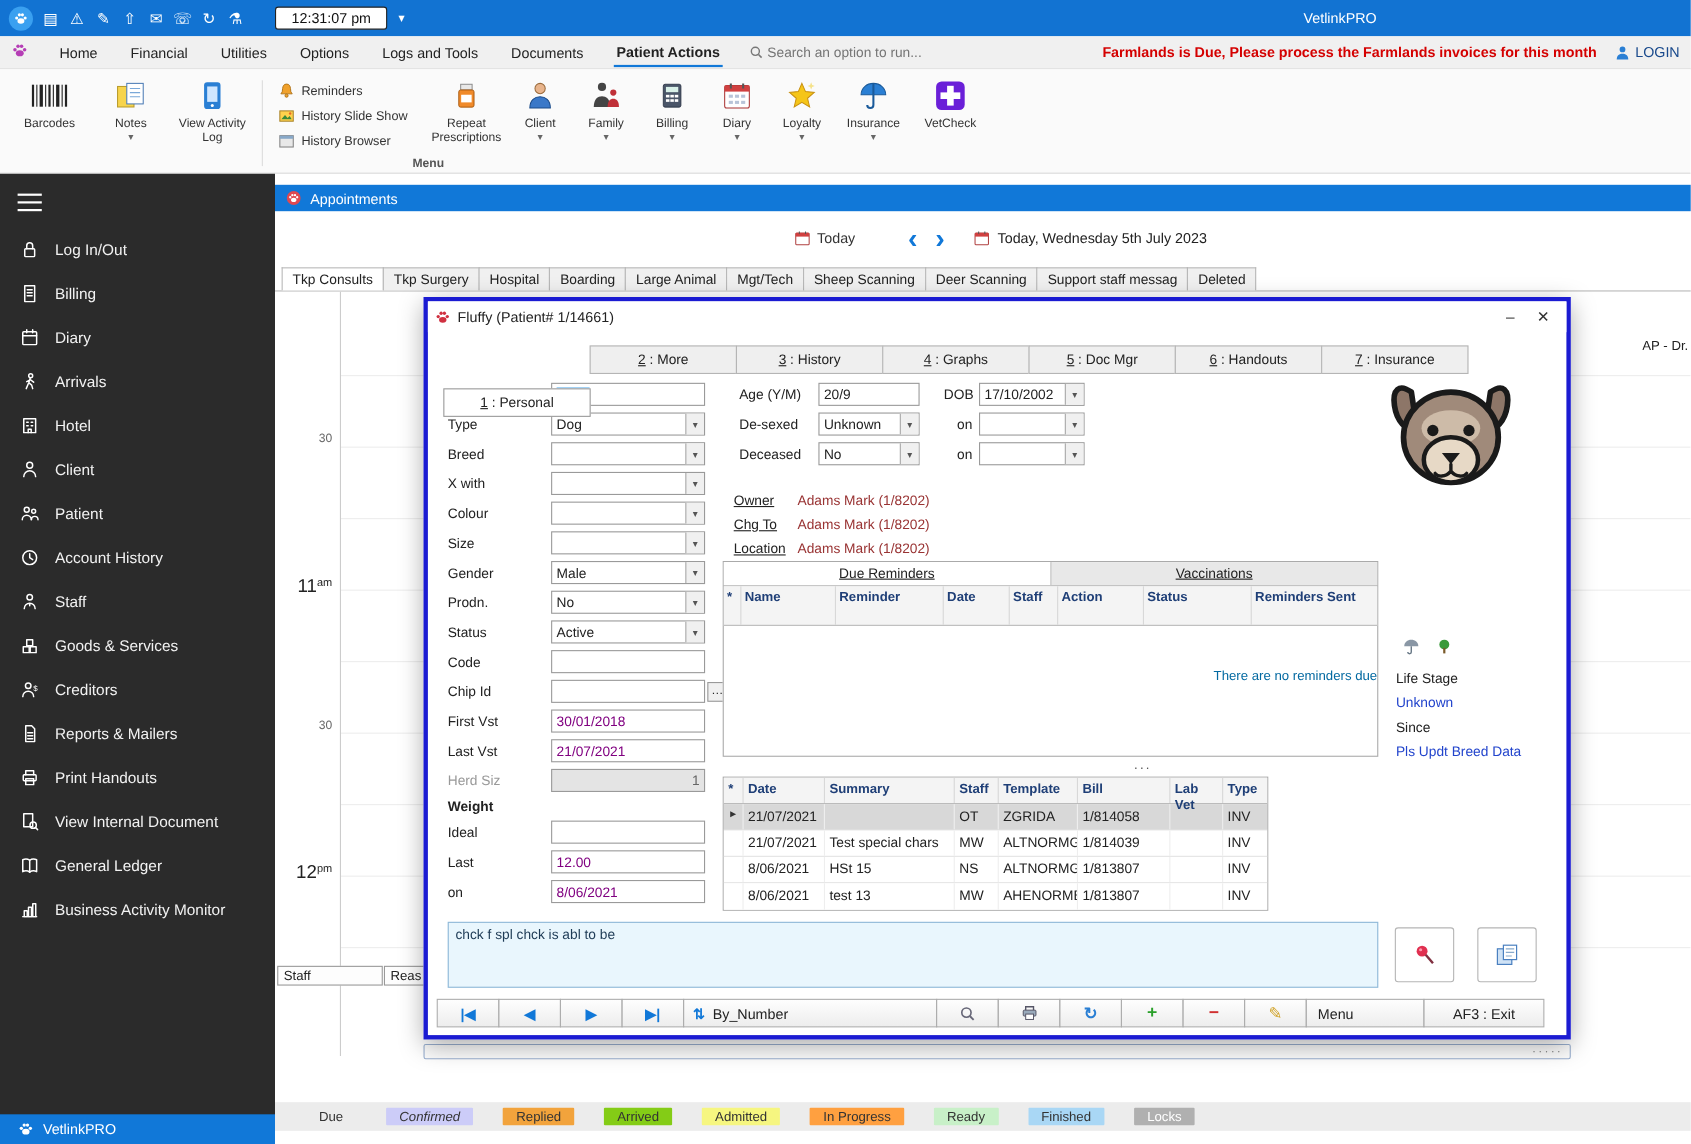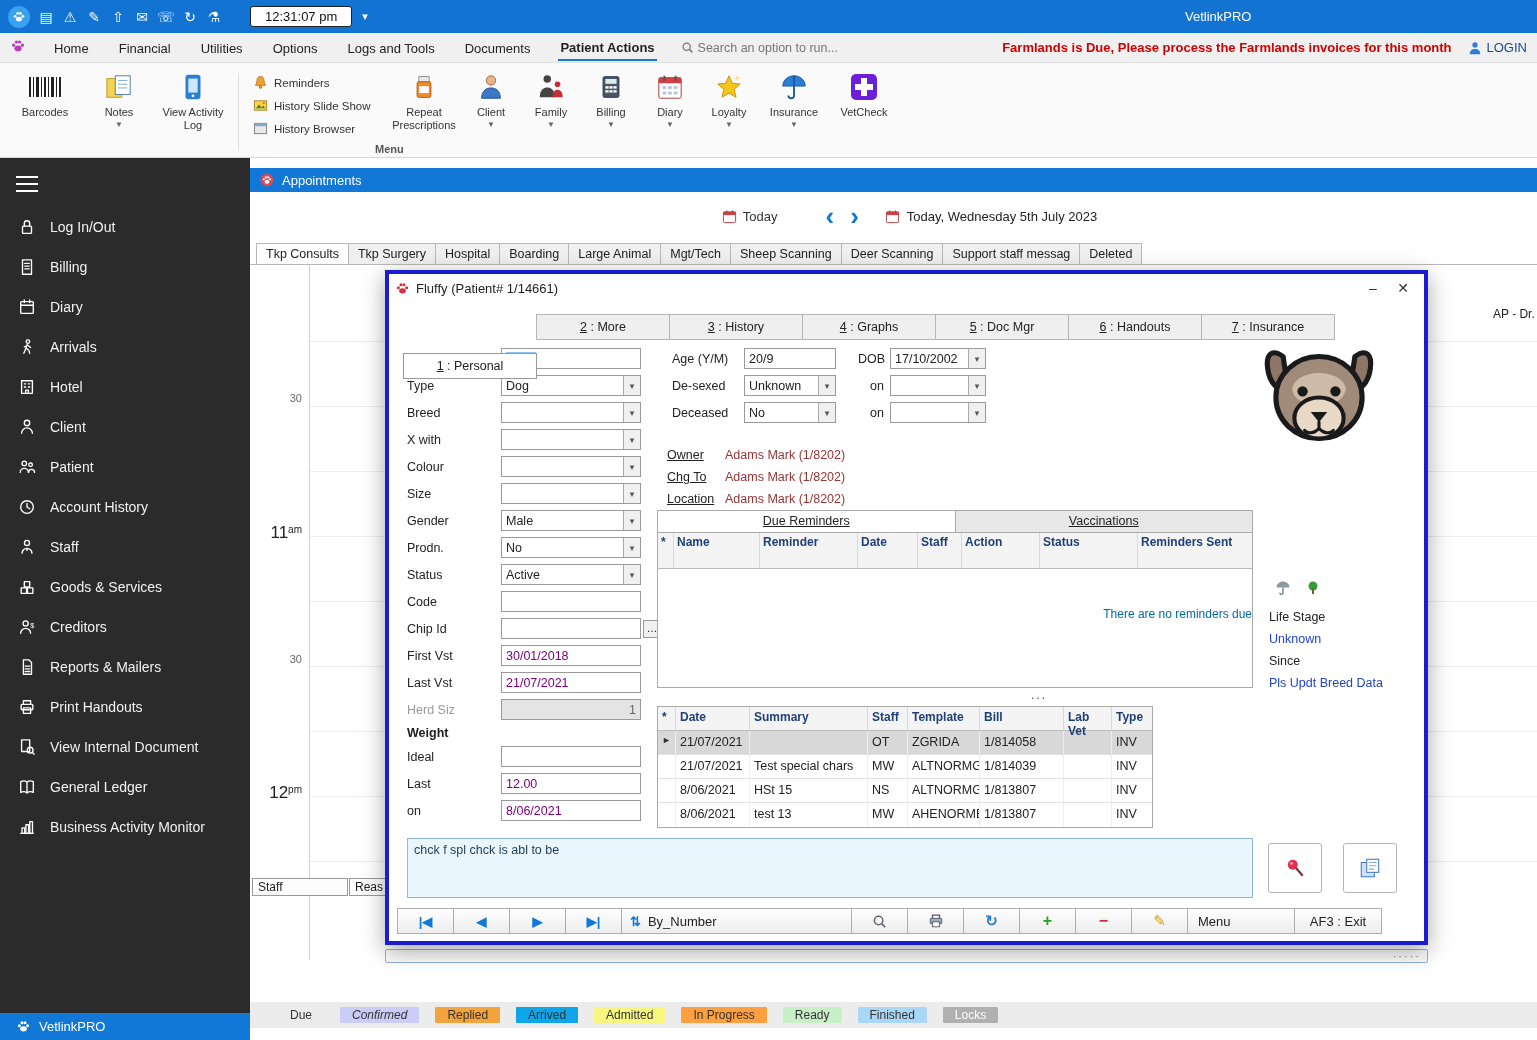--- a/index.html
+++ b/index.html
@@ -50,21 +50,21 @@
   .appt-date { display:flex; align-items:center; gap:7px; font-size:13px; color:#222; }
   .tabstrip { display:flex; padding-left:6px; border-bottom:1px solid #b8b8b8; align-items:flex-end; }
   .atab { border:1px solid #b8b8b8; border-bottom:none; background:#f0f0f0; padding:3px 9px; font-size:12.5px; color:#222; margin-right:-1px; cursor:pointer; }
   .atab.active { background:#fff; }
   .gridline { position:absolute; left:60px; right:0; height:1px; background:#ededed; }
   .tlabel { position:absolute; width:52px; text-align:right; color:#444; }
   .tlabel .big { font-size:17px; color:#222; }
   .tlabel .sup { font-size:10px; vertical-align:super; color:#222; }
   .tlabel .small30 { font-size:11px; color:#666; }
   .staffcell { position:absolute; border:1px solid #999; background:#fdfdfd; font-size:12px; padding:1px 5px; height:18px; }
-  .legend { background:#ececec; display:flex; align-items:center; gap:16px; padding-left:28px; }
+  .legend { background:#ececec; display:flex; align-items:center; gap:27px; padding-left:28px; }
   .lg-badge { padding:1px 12px; font-size:12px; border-radius:1px; }
 
   
   .dialog { border:4px solid var(--dialog-border,#1b1bd2); background:#fff; z-index:10; box-shadow:0 6px 22px rgba(0,0,0,.35); }
   .dlg-titlebar { height:28px; display:flex; align-items:center; padding:0 6px; background:#fff; }
   .dlg-title { font-size:13px; color:#222; margin-left:6px; }
   .dlg-winbtn { width:30px; text-align:center; color:#333; font-size:14px; cursor:pointer; }
   .dlg-tabs { position:absolute; left:14px; top:40px; display:flex; }
   .dtab { width:134px; height:26px; line-height:24px; text-align:center; font-size:12.5px; border:1px solid #b5b5b5; background:#efefef; margin-right:-1px; cursor:pointer; }
   .dtab.active { background:#fff; border-color:#999; position:relative; z-index:2;margin-top:39px; }
@@ -562,21 +562,21 @@
     <div class="tlabel" style="top:386px"><span class="small30">30</span></div>
     <div class="tlabel" style="top:518px"><span class="big">12</span><span class="sup">pm</span></div>
     <div style="position:absolute;right:2px;top:42px;width:42px;overflow:hidden;white-space:nowrap;font-size:12px;color:#222">AP - Dr.</div>
     <div class="staffcell" style="left:2px;top:613px;width:96px">Staff</div>
     <div class="staffcell" style="left:99px;top:613px;width:40px">Reas</div>
   </div>
   <div class="abs legend" style="left:0;bottom:12px;width:1287px;height:26px">
     <span class="lg-badge" style="background: transparent; color: rgb(51, 51, 51);">Due</span>
     <span class="lg-badge" style="background: rgb(204, 204, 248); color: rgb(51, 51, 51); font-style: italic;">Confirmed</span>
     <span class="lg-badge" style="background: rgb(242, 163, 60); color: rgb(51, 51, 51);">Replied</span>
-    <span class="lg-badge" style="background: #0ea5e9; color: rgb(51, 51, 51);">Arrived</span>
+    <span class="lg-badge" style="background: #84cc16; color: rgb(51, 51, 51);">Arrived</span>
     <span class="lg-badge" style="background: rgb(246, 246, 128); color: rgb(51, 51, 51);">Admitted</span>
     <span class="lg-badge" style="background: rgb(255, 160, 64); color: rgb(51, 51, 51);">In Progress</span>
     <span class="lg-badge" style="background: rgb(200, 240, 200); color: rgb(51, 51, 51);">Ready</span>
     <span class="lg-badge" style="background: rgb(169, 215, 245); color: rgb(51, 51, 51);">Finished</span>
     <span class="lg-badge" style="background: rgb(176, 176, 176); color: rgb(255, 255, 255);">Locks</span>
   </div>
 </div>
 
 <div class="abs dialog" style="left:385px;top:270px;width:1043px;height:675px">
   <div class="dlg-titlebar">
@@ -901,19 +901,19 @@
           <path d="M5 6 V2.5 H13 V6" fill="none" stroke="#556" stroke-width="1.4"></path>
           <rect x="2.5" y="6" width="13" height="6" rx="1" fill="#9ab" stroke="#556"></rect>
           <rect x="5" y="10" width="8" height="5.5" fill="#fff" stroke="#556"></rect>
         </svg>
     </span>
     <span class="btn26" style="width:57px;color:#2a7fd4;font-weight:bold;font-size:15px">↻</span>
     <span class="btn26" style="width:57px;color:#2aa02a;font-weight:bold;font-size:16px">+</span>
     <span class="btn26" style="width:57px;color:#d03030;font-weight:bold;font-size:16px">−</span>
     <span class="btn26" style="width:57px;color:#d0a020;font-size:15px">✎</span>
     <span class="btn26" style="width:108px;justify-content:flex-start;padding-left:10px">Menu</span>
-    <span class="btn26" style="width:88px">AF3 : Exit</span>
+    <span class="btn26" style="width:110px">AF3 : Exit</span>
   </div>
 </div>
 
 <div class="hscroll">
     <span>·····</span>
   </div>
 
 </body></html>

